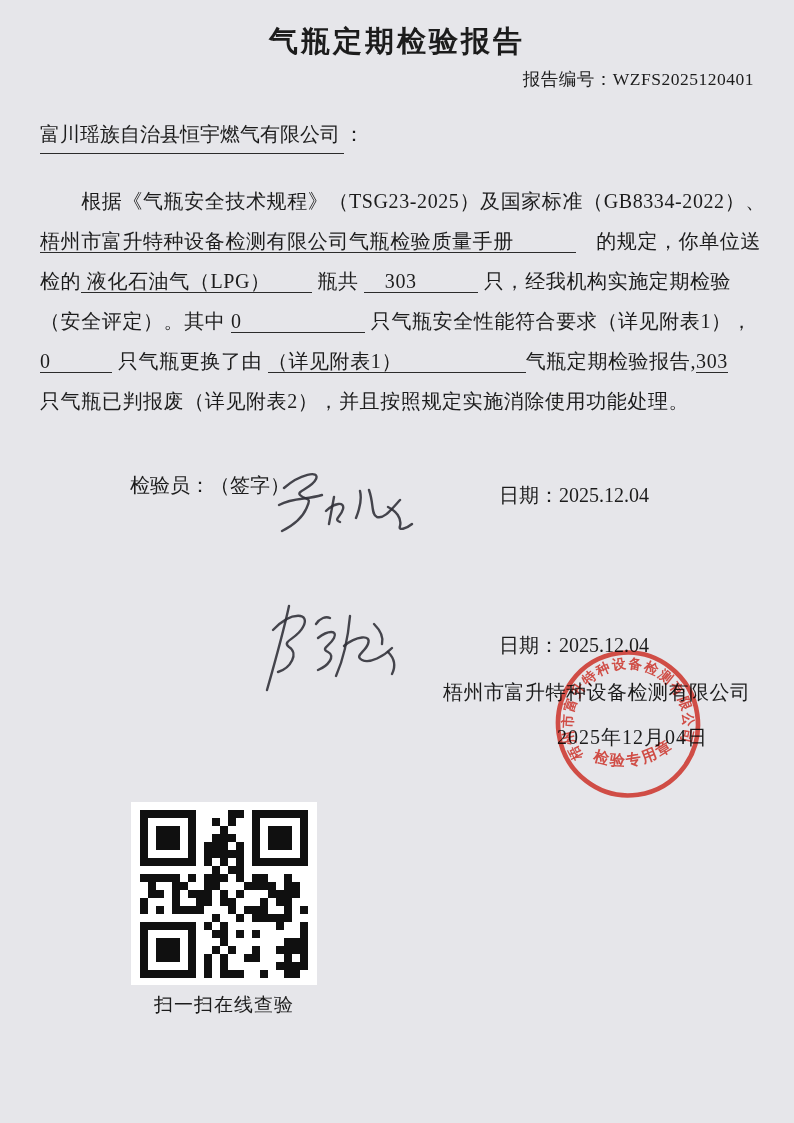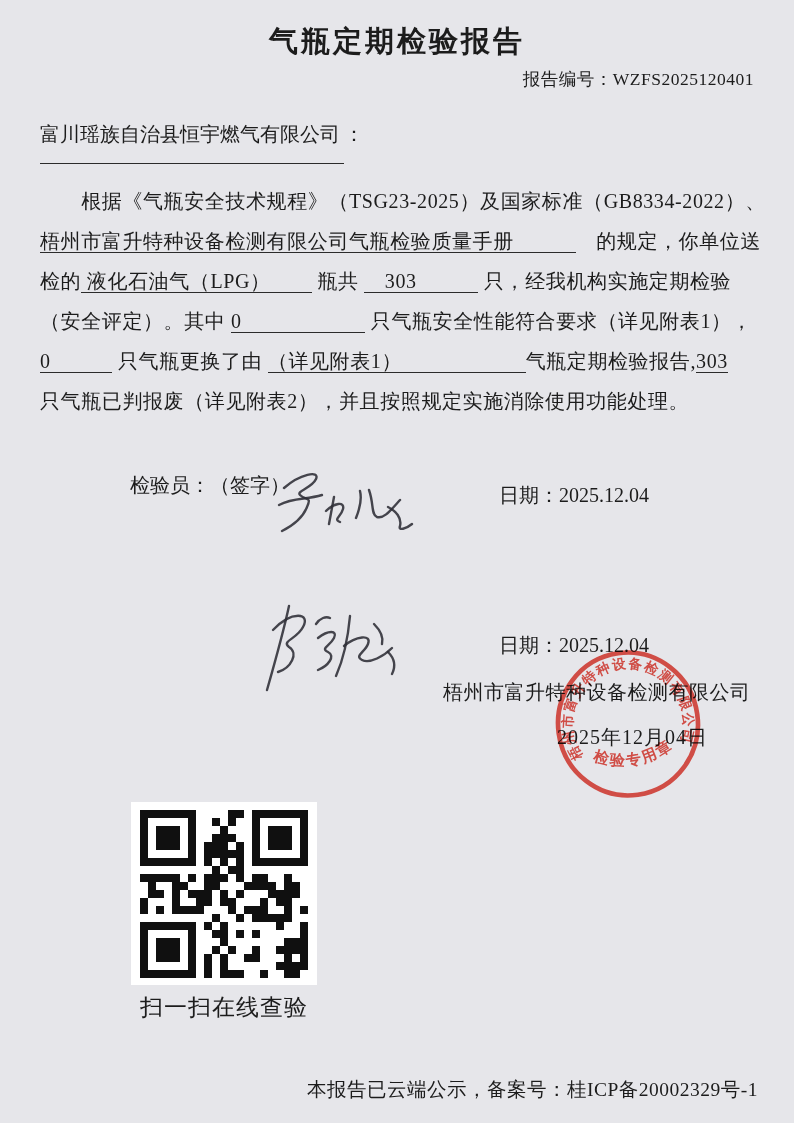--- a/index.html
+++ b/index.html
@@ -16,21 +16,21 @@
     text-align:center;font-size:29px;font-weight:bold;letter-spacing:3px;
   }
   .report-no{
     position:absolute;top:67px;right:40px;
     font-size:17.5px;letter-spacing:0.5px;
   }
   .recipient{
     position:absolute;top:121px;left:40px;
     font-size:20px;
   }
-  .recipient .uname{border-bottom:1.5px solid #2b2b2b;padding-bottom:18px;padding-right:4px;}
+  .recipient .uname{border-bottom:1.5px solid #2b2b2b;padding-bottom:8px;padding-right:4px;}
   .body-text{
     position:absolute;top:181px;left:40px;width:716px;
     font-size:20px;letter-spacing:0.6px;
   }
   .bl{height:40px;line-height:40px;white-space:pre;}
   .bl span{white-space:pre;}
   .u{border-bottom:1.5px solid #2b2b2b;}
   .sig-row-label{position:absolute;left:130px;font-size:20px;}
   .sig-date{position:absolute;left:455px;font-size:20px;margin-left:44px;}
   .sig-svg{position:absolute;}
@@ -42,21 +42,21 @@
     transform:rotate(-8deg);
     mix-blend-mode:multiply;opacity:.92;
   }
   .qr-box{
     position:absolute;left:131px;top:802px;width:186px;height:183px;
     background:#ffffff;
     display:flex;align-items:center;justify-content:center;
   }
   .qr-caption{
     position:absolute;left:131px;top:992px;width:186px;
-    text-align:center;font-size:23px;letter-spacing:1px;
+    text-align:center;font-size:19px;letter-spacing:1px;
   }
   .footer{
     position:absolute;top:1076px;right:36px;
     font-size:19.5px;letter-spacing:0.5px;
   }
 </style>
 </head>
 <body>
 
 <div class="page">
@@ -341,15 +341,14 @@
         <rect x="80" y="160" width="8" height="8"></rect>
         <rect x="88" y="160" width="8" height="8"></rect>
         <rect x="96" y="160" width="8" height="8"></rect>
         <rect x="120" y="160" width="8" height="8"></rect>
         <rect x="144" y="160" width="8" height="8"></rect>
         <rect x="152" y="160" width="8" height="8"></rect>
       </svg>
   </div>
   <div class="qr-caption">扫一扫在线查验</div>
 
-  <div class="footer">本报告已云端公示，备案号：桂ICP备20002329号-1</div>
 
 </div>
 
 </body></html>

